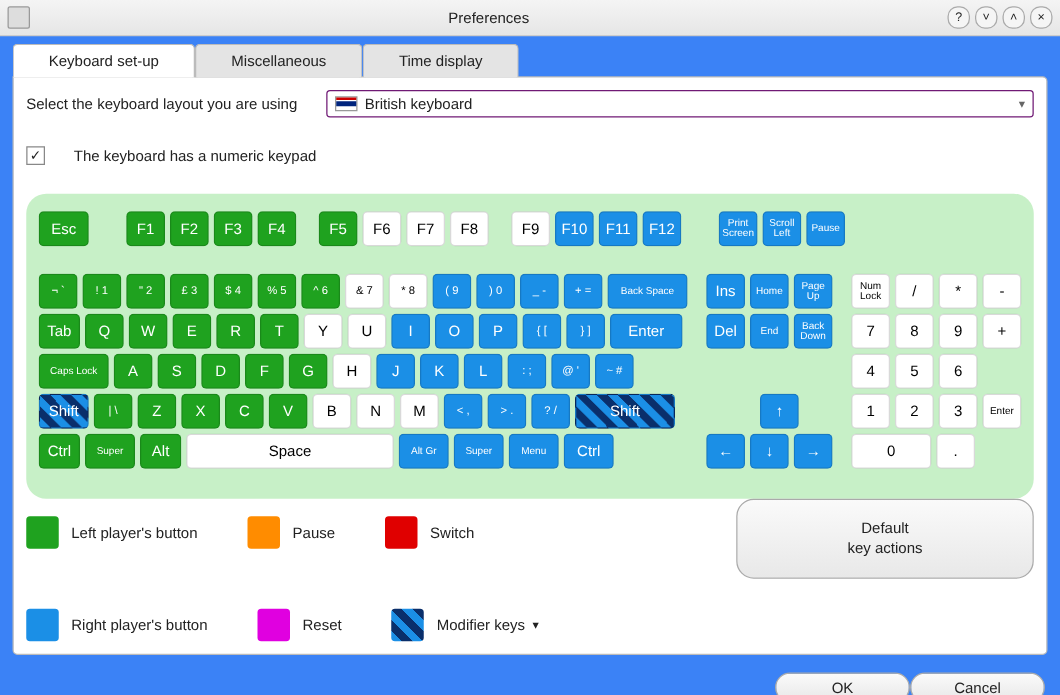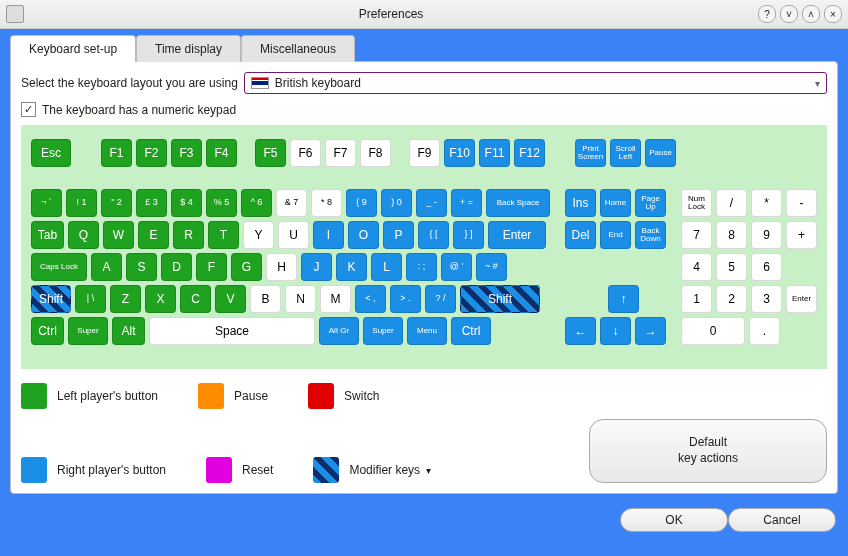--- a/index.html
+++ b/index.html
@@ -3,32 +3,32 @@
 <meta charset="utf-8">
 <style>
 html,body{margin:0;padding:0;font-family:sans-serif;font-size:12px;color:#222;background:#ececec}
 .window{width:848px;height:556px;background:#3b82f6;position:relative;box-sizing:border-box}
 .titlebar{height:28px;display:flex;align-items:center;padding:0 6px;border-bottom:1px solid #ccc;background:linear-gradient(#f4f4f4,#e6e6e6)}
 .titlebar .app-icon{width:16px;height:16px;border:1px solid #999;background:#ddd;border-radius:2px;margin-right:4px}
 .titlebar .title{flex:1;text-align:center;font-weight:500}
 .titlebar .wbtn{width:16px;height:16px;border:1px solid #aaa;border-radius:8px;margin-left:4px;display:flex;align-items:center;justify-content:center;font-size:10px;background:#f5f5f5;cursor:pointer}
 .content{padding:6px 10px}
 .tabs-strip{display:flex;gap:0;margin-bottom:-1px}
-.tab{padding:6px 18px;border:1px solid #bbb;border-bottom:none;background:#e4e4e4;border-radius:4px 4px 0 0;cursor:pointer}
+.tab{padding:6px 28px;border:1px solid #bbb;border-bottom:none;background:#e4e4e4;border-radius:4px 4px 0 0;cursor:pointer}
 .tab.active{background:#fff}
 .tab-body{border:1px solid #bbb;background:#fff;padding:10px;border-radius:0 4px 4px 4px}
-.row{display:flex;align-items:center;gap:6px;margin-bottom:8px}
+.row{display:flex;align-items:center;gap:23px;margin-bottom:23px}
 .select{flex:1;border:1px solid #701a75;border-radius:3px;padding:3px 6px;display:flex;align-items:center;gap:6px;background:#fff;cursor:pointer}
 .select .flag{width:16px;height:10px;background:linear-gradient(#fff,#fff);border:1px solid #999;position:relative}
 .select .flag::before{content:"";position:absolute;inset:0;background:
   linear-gradient(#c00,#c00) top/100% 2px no-repeat,
   linear-gradient(#00247d,#00247d) center/100% 4px no-repeat}
 .select .chev{margin-left:auto;font-size:10px;color:#666}
 .chk{width:13px;height:13px;border:1px solid #888;background:#fff;display:inline-flex;align-items:center;justify-content:center;font-size:11px}
-.kbd-area{background:#c7f0c7;border-radius:0;padding:14px 10px 20px 10px;margin-top:4px}
+.kbd-area{background:#c7f0c7;border-radius:16px;padding:14px 10px 20px 10px;margin-top:4px}
 .krow{display:flex;gap:4px;margin-bottom:4px}
 .gap-s{width:10px}
 .gap-m{width:22px}
 .key{height:28px;border-radius:4px;display:flex;align-items:center;justify-content:center;font-size:12px;font-weight:500;box-sizing:border-box;cursor:pointer;user-select:none;border:1px solid rgba(0,0,0,.15)}
 .key.small{font-size:8px;line-height:1;text-align:center}
 .key.dual{flex-direction:column;font-size:9px;line-height:1.1}
 .w1{width:31px}.w125{width:40px}.w15{width:33px}.w175{width:56px}.w2{width:64px}.w25{width:80px}
 .wspace{width:166px}.wenter{width:58px}
 .c-g{background:#1fa21f;color:#fff}
 .c-b{background:#1b8fe6;color:#fff}
@@ -57,22 +57,22 @@
     <div class="title">Preferences</div>
     <div class="wbtn">?</div>
     <div class="wbtn">˅</div>
     <div class="wbtn">˄</div>
     <div class="wbtn">×</div>
   </div>
 
   <div class="content">
     <div class="tabs-strip">
       <div class="tab active">Keyboard set-up</div>
+      <div class="tab">Miscellaneous</div>
       <div class="tab">Time display</div>
-      <div class="tab">Miscellaneous</div>
     </div>
 
     <div class="tab-body">
 
       <div class="row">
         <span>Select the keyboard layout you are using</span>
         <div class="select">
           <span class="flag"></span>
           <span>British keyboard</span>
           <span class="chev">▾</span>
@@ -245,21 +245,21 @@
               <div class="key c-w w1 small">Enter</div>
             </div>
             <div class="krow">
               <div class="key c-w w2">0</div>
               <div class="key c-w w1">.</div>
             </div>
           </div>
         </div>
       </div>
 
-      <div style="display:flex;align-items:flex-end;gap:2px">
+      <div style="display:flex;align-items:flex-start;gap:2px">
         <div class="legend" style="flex:1">
           <div class="item">
               <div class="swatch c-g"></div>
               <span>Left player's button</span>
             </div>
           <div class="item">
               <div class="swatch c-o"></div>
               <span>Pause</span>
             </div>
           <div class="item">

